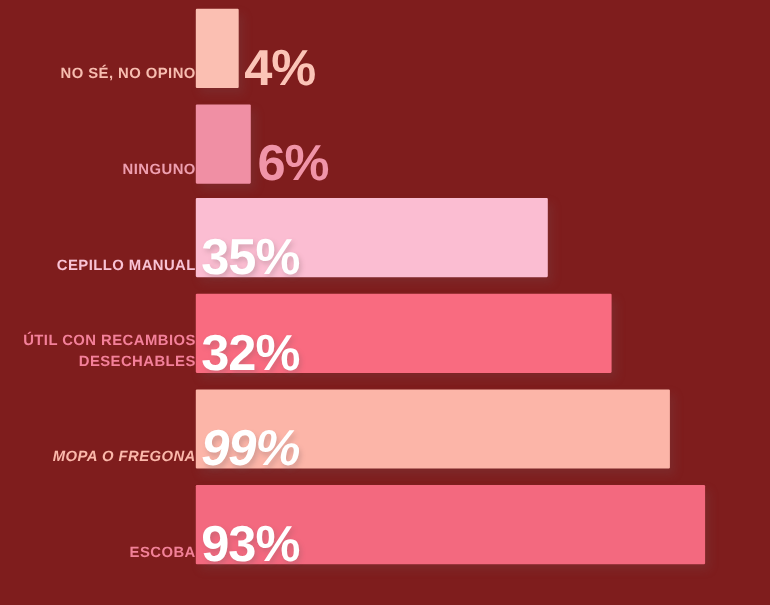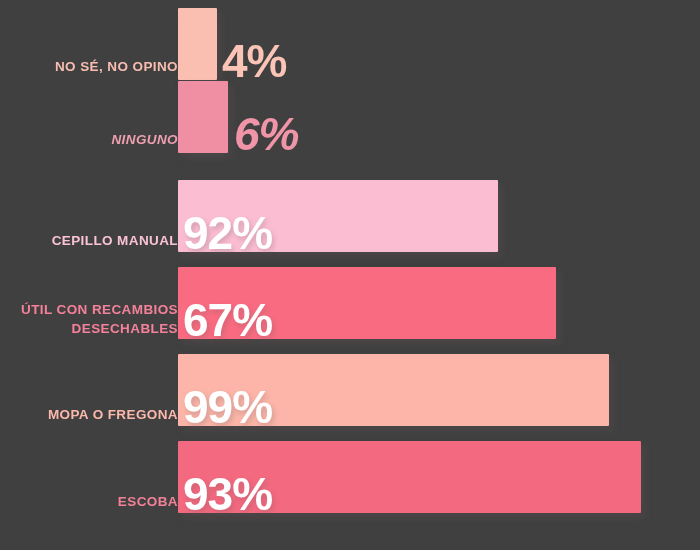--- a/index.html
+++ b/index.html
@@ -11,21 +11,21 @@
     height: 550px;
     background: #ffffff;
     font-family: "Liberation Sans", sans-serif;
     overflow: hidden;
   }
 
   #chart {
     position: relative;
     width: 700px;
     height: 550px;
-    background: #404040;
+    background: #7f1d1d;
   }
 
   .bar-row {
     position: absolute;
     left: 0;
     width: 700px;
   }
 
   
   .cat-label {
@@ -66,40 +66,40 @@
 <body>
 
 <div id="chart">
 
   <div class="bar-row" style="top:0px;height:86px;">
     <div class="cat-label" style="top: 57px; color: rgb(247, 189, 176);">NO SÉ, NO OPINO</div>
     <div class="bar" style="top: 8px; width: 39px; height: 72px; background: rgb(251, 191, 178);"></div>
     <div class="value" style="top: 38px; left: 222px; color: rgb(251, 196, 183);">4%</div>
   </div>
 
-  <div class="bar-row" style="top:73px;height:86px;font-style:italic;">
+  <div class="bar-row" style="top:87px;height:86px;">
     <div class="cat-label" style="top: 57px; color: rgb(238, 159, 176);">NINGUNO</div>
     <div class="bar" style="top: 8px; width: 50px; height: 72px; background: rgb(240, 143, 164);"></div>
     <div class="value" style="top: 38px; left: 234px; color: rgb(240, 148, 168);">6%</div>
   </div>
 
   <div class="bar-row" style="top:174px;height:86px;">
     <div class="cat-label" style="top: 57px; color: rgb(249, 195, 213);">CEPILLO MANUAL</div>
     <div class="bar" style="top: 6px; width: 320px; height: 72px; background: rgb(251, 189, 210);"></div>
-    <div class="value inside" style="top: 36px; left: 183px; color: rgb(255, 255, 255);">92%</div>
+    <div class="value inside" style="top: 36px; left: 183px; color: rgb(255, 255, 255);">35%</div>
   </div>
 
   <div class="bar-row" style="top:261px;height:86px;">
     <div class="cat-label" style="top: 39px; color: rgb(244, 128, 154);">ÚTIL CON RECAMBIOS
 DESECHABLES</div>
     <div class="bar" style="top: 6px; width: 378px; height: 72px; background: rgb(249, 107, 128);"></div>
-    <div class="value inside" style="top: 36px; left: 183px; color: rgb(255, 255, 255);">67%</div>
+    <div class="value inside" style="top: 36px; left: 183px; color: rgb(255, 255, 255);">32%</div>
   </div>
 
-  <div class="bar-row" style="top:348px;height:86px;">
+  <div class="bar-row" style="top:348px;height:86px;font-style:italic;">
     <div class="cat-label" style="top: 57px; color: rgb(251, 184, 171);">MOPA O FREGONA</div>
     <div class="bar" style="top: 6px; width: 431px; height: 72px; background: rgb(252, 181, 168);"></div>
     <div class="value inside" style="top: 36px; left: 183px; color: rgb(255, 255, 255);">99%</div>
   </div>
 
   <div class="bar-row" style="top:435px;height:86px;">
     <div class="cat-label" style="top: 57px; color: rgb(242, 129, 152);">ESCOBA</div>
     <div class="bar" style="top: 6px; width: 463px; height: 72px; background: rgb(243, 105, 127);"></div>
     <div class="value inside" style="top: 36px; left: 183px; color: rgb(255, 255, 255);">93%</div>
   </div>

